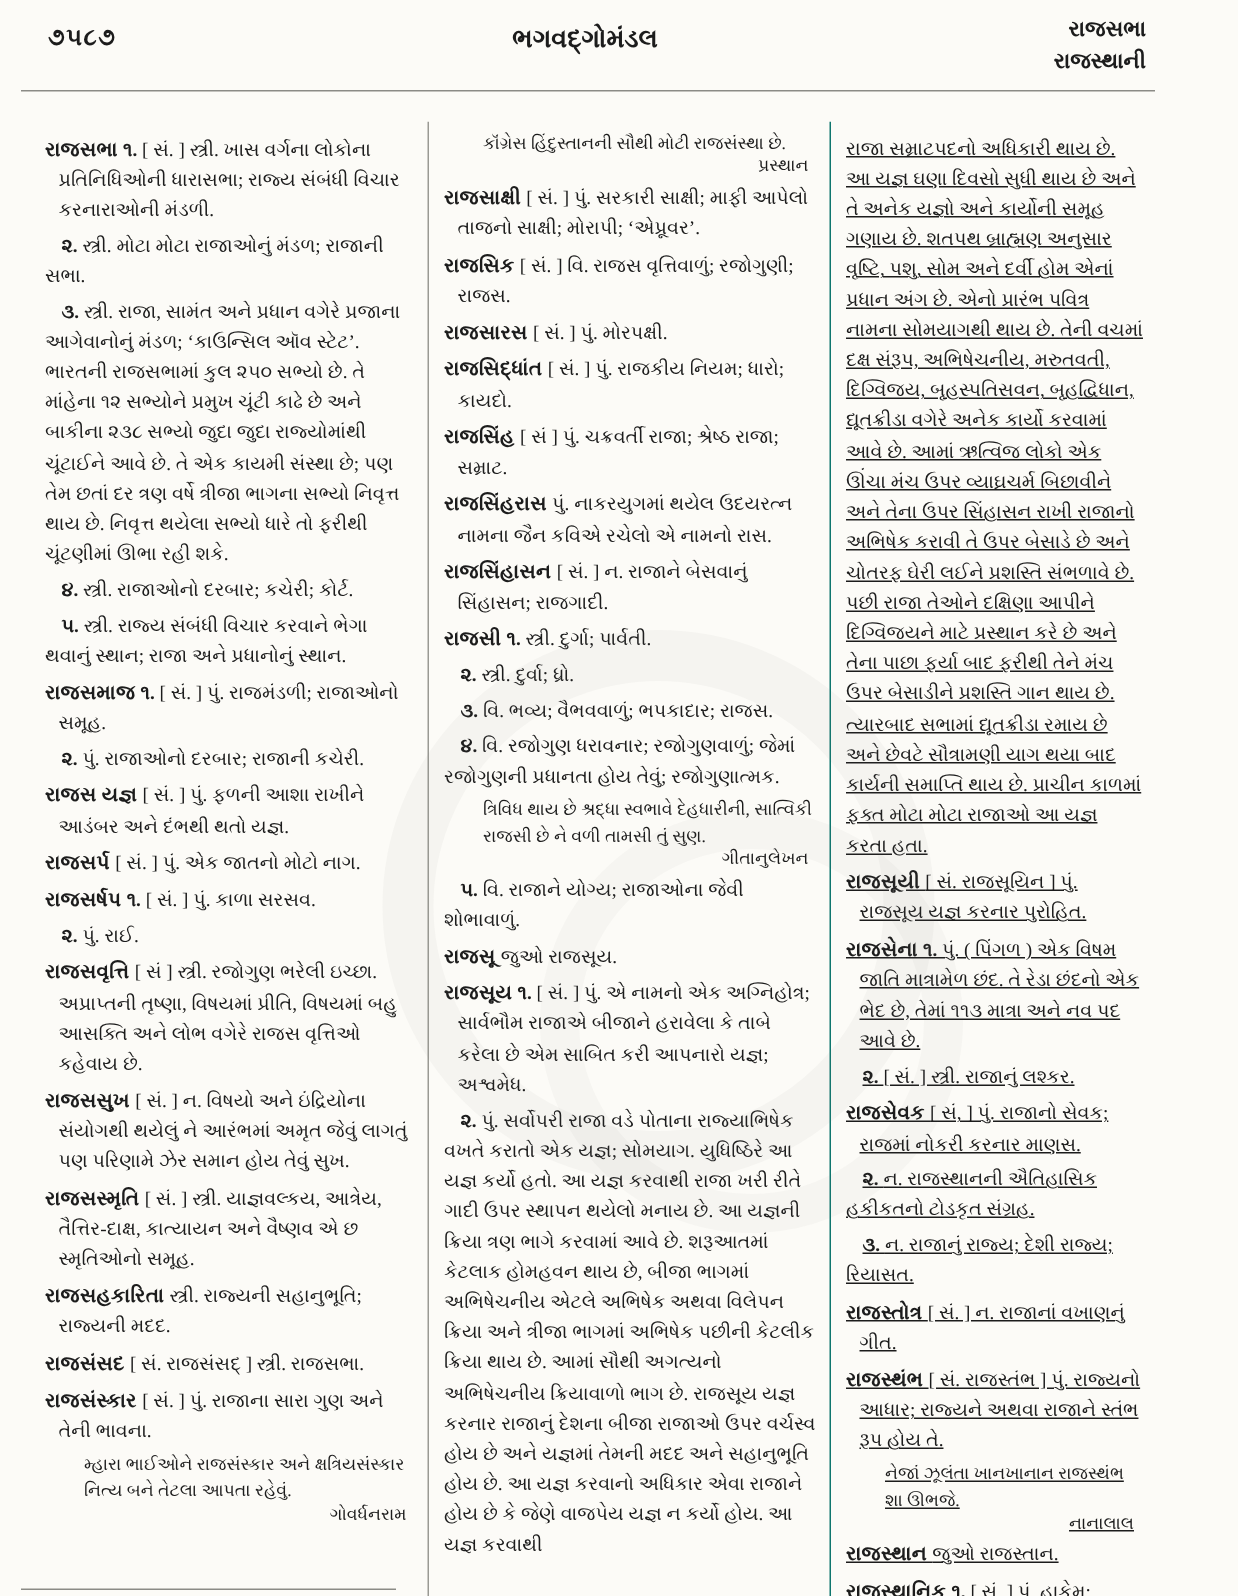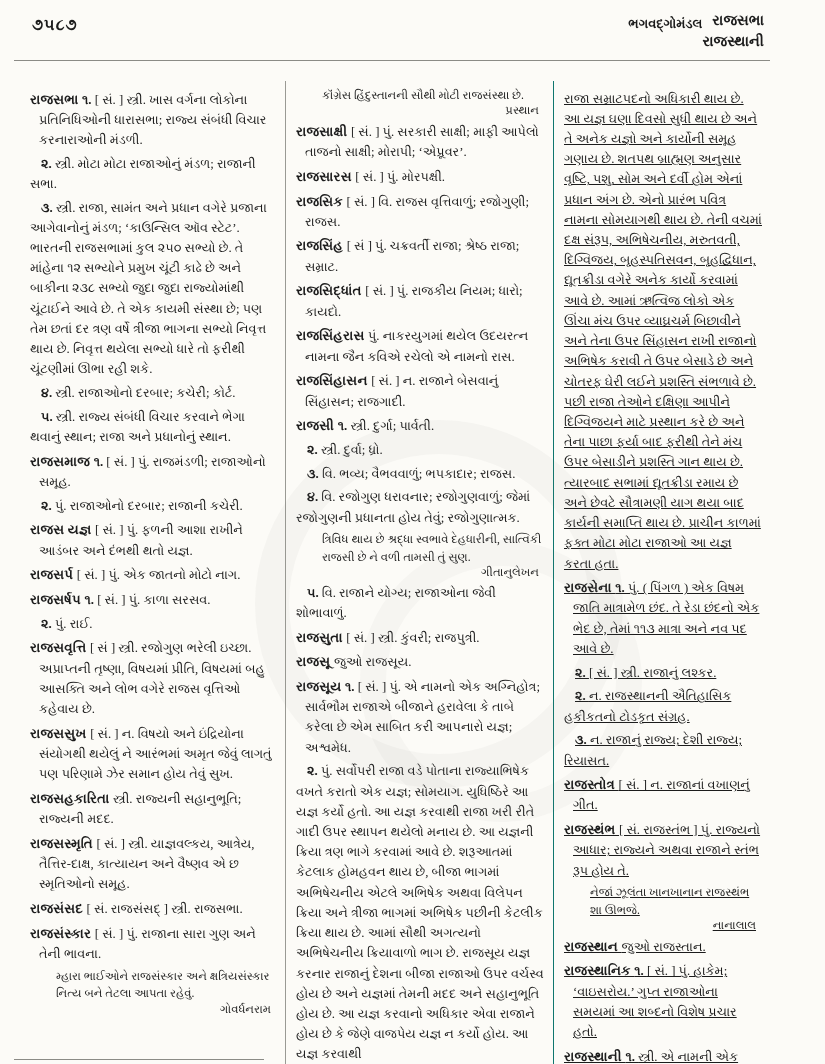--- a/index.html
+++ b/index.html
@@ -10,21 +10,21 @@
     color:#1c1c1c;
   }
   .page{position:relative;width:782px;height:1064px;box-sizing:border-box;padding:6px 12px 0 14px;}
   
   .wm{position:absolute;border-radius:50%;pointer-events:none;}
   .wm1{left:255px;top:420px;width:300px;height:300px;border:34px solid rgba(120,120,115,0.05);}
   .wm2{left:360px;top:540px;width:230px;height:230px;border:26px solid rgba(120,120,115,0.045);}
 
   .header{display:flex;align-items:flex-start;justify-content:space-between;height:50px;}
   .pageno{font-size:16px;font-weight:bold;padding:10px 0 0 18px;letter-spacing:1px;}
-  .booktitle{font-size:13px;font-weight:bold;padding-top:10px;text-align:right;flex:1;}
+  .booktitle{font-size:17px;font-weight:bold;padding-top:10px;text-align:center;flex:1;}
   .guides{text-align:right;font-size:14.5px;line-height:1.45;padding:4px 6px 0 0;font-weight:bold;}
   .rule{border:none;border-top:1px solid #8b8b86;margin:4px 0 0 0;}
 
   .cols{display:flex;height:998px;overflow:hidden;margin-top:20px;}
   .col{box-sizing:border-box;padding:4px 8px 0 6px;overflow:hidden;}
   .col1{width:272px;border-right:1px solid #9a9a94;padding-left:16px;}
   .col2{width:268px;border-right:1px solid #0f766e;padding-left:10px;}
   .col3{flex:1;padding-left:10px;text-decoration:underline;}
 
   p.entry{margin:3.5px 0;font-size:12.8px;line-height:1.58;text-align:left;}
@@ -61,53 +61,54 @@
         <p class="entry sub"><b class="num">૪. </b>સ્ત્રી. રાજાઓનો દરબાર; કચેરી; કોર્ટ.</p>
         <p class="entry sub"><b class="num">૫. </b>સ્ત્રી. રાજ્ય સંબંધી વિચાર કરવાને ભેગા થવાનું સ્થાન; રાજા અને પ્રધાનોનું સ્થાન.</p>
         <p class="entry main"><b class="hw">રાજસમાજ </b><b class="num">૧. </b>[ સં. ] પું. રાજમંડળી; રાજાઓનો સમૂહ.</p>
         <p class="entry sub"><b class="num">૨. </b>પું. રાજાઓનો દરબાર; રાજાની કચેરી.</p>
         <p class="entry main"><b class="hw">રાજસ યજ્ઞ </b>[ સં. ] પું. ફળની આશા રાખીને આડંબર અને દંભથી થતો યજ્ઞ.</p>
         <p class="entry main"><b class="hw">રાજસર્પ </b>[ સં. ] પું. એક જાતનો મોટો નાગ.</p>
         <p class="entry main"><b class="hw">રાજસર્ષપ </b><b class="num">૧. </b>[ સં. ] પું. કાળા સરસવ.</p>
         <p class="entry sub"><b class="num">૨. </b>પું. રાઈ.</p>
         <p class="entry main"><b class="hw">રાજસવૃત્તિ </b>[ સં ] સ્ત્રી. રજોગુણ ભરેલી ઇચ્છા. અપ્રાપ્તની તૃષ્ણા, વિષયમાં પ્રીતિ, વિષયમાં બહુ આસક્તિ અને લોભ વગેરે રાજસ વૃત્તિઓ કહેવાય છે.</p>
         <p class="entry main"><b class="hw">રાજસસુખ </b>[ સં. ] ન. વિષયો અને ઇંદ્રિયોના સંયોગથી થયેલું ને આરંભમાં અમૃત જેવું લાગતું પણ પરિણામે ઝેર સમાન હોય તેવું સુખ.</p>
+        <p class="entry main"><b class="hw">રાજસસ્મૃતિ </b>[ સં. ] સ્ત્રી. યાજ્ઞવલ્કય, આત્રેય, તૈત્તિર-દાક્ષ, કાત્યાયન અને વૈષ્ણવ એ છ સ્મૃતિઓનો સમૂહ.</p>
         <p class="entry main"><b class="hw">રાજસહકારિતા </b>સ્ત્રી. રાજ્યની સહાનુભૂતિ; રાજ્યની મદદ.</p>
-        <p class="entry main"><b class="hw">રાજસસ્મૃતિ </b>[ સં. ] સ્ત્રી. યાજ્ઞવલ્કય, આત્રેય, તૈત્તિર-દાક્ષ, કાત્યાયન અને વૈષ્ણવ એ છ સ્મૃતિઓનો સમૂહ.</p>
         <p class="entry main"><b class="hw">રાજસંસદ </b>[ સં. રાજસંસદ્ ] સ્ત્રી. રાજસભા.</p>
         <p class="entry main"><b class="hw">રાજસંસ્કાર </b>[ સં. ] પું. રાજાના સારા ગુણ અને તેની ભાવના.</p>
         <div class="quote">મ્હારા ભાઈઓને રાજસંસ્કાર અને ક્ષત્રિયસંસ્કાર નિત્ય બને તેટલા આપતા રહેવું.</div>
         <div class="cite">ગોવર્ધનરામ</div>
       </div>
     <div class="col col2">
         <div class="quote">કૉંગ્રેસ હિંદુસ્તાનની સૌથી મોટી રાજસંસ્થા છે.</div>
         <div class="cite">પ્રસ્થાન</div>
         <p class="entry main"><b class="hw">રાજસાક્ષી </b>[ સં. ] પું. સરકારી સાક્ષી; માફી આપેલો તાજનો સાક્ષી; મોરાપી; ‘એપ્રૂવર’.</p>
+        <p class="entry main"><b class="hw">રાજસિક </b>[ સં. ] વિ. રાજસ વૃત્તિવાળું; રજોગુણી; રાજસ.</p>
         <p class="entry main"><b class="hw">રાજસારસ </b>[ સં. ] પું. મોરપક્ષી.</p>
-        <p class="entry main"><b class="hw">રાજસિક </b>[ સં. ] વિ. રાજસ વૃત્તિવાળું; રજોગુણી; રાજસ.</p>
+        <p class="entry main"><b class="hw">રાજસિદ્ધાંત </b>[ સં. ] પું. રાજકીય નિયમ; ધારો; કાયદો.</p>
         <p class="entry main"><b class="hw">રાજસિંહ </b>[ સં ] પું. ચક્રવર્તી રાજા; શ્રેષ્ઠ રાજા; સમ્રાટ.</p>
-        <p class="entry main"><b class="hw">રાજસિદ્ધાંત </b>[ સં. ] પું. રાજકીય નિયમ; ધારો; કાયદો.</p>
         <p class="entry main"><b class="hw">રાજસિંહરાસ </b>પું. નાકરયુગમાં થયેલ ઉદયરત્ન નામના જૈન કવિએ રચેલો એ નામનો રાસ.</p>
         <p class="entry main"><b class="hw">રાજસિંહાસન </b>[ સં. ] ન. રાજાને બેસવાનું સિંહાસન; રાજગાદી.</p>
         <p class="entry main"><b class="hw">રાજસી </b><b class="num">૧. </b>સ્ત્રી. દુર્ગા; પાર્વતી.</p>
         <p class="entry sub"><b class="num">૨. </b>સ્ત્રી. દુર્વા; ધ્રો.</p>
         <p class="entry sub"><b class="num">૩. </b>વિ. ભવ્ય; વૈભવવાળું; ભપકાદાર; રાજસ.</p>
         <p class="entry sub"><b class="num">૪. </b>વિ. રજોગુણ ધરાવનાર; રજોગુણવાળું; જેમાં રજોગુણની પ્રધાનતા હોય તેવું; રજોગુણાત્મક.</p>
         <div class="quote">ત્રિવિધ થાય છે શ્રદ્ધા સ્વભાવે દેહધારીની, સાત્વિકી રાજસી છે ને વળી તામસી તું સુણ.</div>
         <div class="cite">ગીતાનુલેખન</div>
         <p class="entry sub"><b class="num">૫. </b>વિ. રાજાને યોગ્ય; રાજાઓના જેવી શોભાવાળું.</p>
-        <p class="entry main"><b class="hw">રાજસુતા </b>[ સં. ] સ્ત્રી. કુંવરી; રાજપુત્રી.</p>
         <p class="entry main"><b class="hw">રાજસૂ </b>જુઓ રાજસૂય.</p>
         <p class="entry main"><b class="hw">રાજસૂય </b><b class="num">૧. </b>[ સં. ] પું. એ નામનો એક અગ્નિહોત્ર; સાર્વભૌમ રાજાએ બીજાને હરાવેલા કે તાબે કરેલા છે એમ સાબિત કરી આપનારો યજ્ઞ; અશ્વમેધ.</p>
         <p class="entry sub"><b class="num">૨. </b>પું. સર્વોપરી રાજા વડે પોતાના રાજ્યાભિષેક વખતે કરાતો એક યજ્ઞ; સોમયાગ. યુધિષ્ઠિરે આ યજ્ઞ કર્યો હતો. આ યજ્ઞ કરવાથી રાજા ખરી રીતે ગાદી ઉપર સ્થાપન થયેલો મનાય છે. આ યજ્ઞની ક્રિયા ત્રણ ભાગે કરવામાં આવે છે. શરૂઆતમાં કેટલાક હોમહવન થાય છે, બીજા ભાગમાં અભિષેચનીય એટલે અભિષેક અથવા વિલેપન ક્રિયા અને ત્રીજા ભાગમાં અભિષેક પછીની કેટલીક ક્રિયા થાય છે. આમાં સૌથી અગત્યનો અભિષેચનીય ક્રિયાવાળો ભાગ છે. રાજસૂય યજ્ઞ કરનાર રાજાનું દેશના બીજા રાજાઓ ઉપર વર્ચસ્વ હોય છે અને યજ્ઞમાં તેમની મદદ અને સહાનુભૂતિ હોય છે. આ યજ્ઞ કરવાનો અધિકાર એવા રાજાને હોય છે કે જેણે વાજપેય યજ્ઞ ન કર્યો હોય. આ યજ્ઞ કરવાથી</p>
       </div>
     <div class="col col3">
         <p class="entry cont">રાજા સમ્રાટપદનો અધિકારી થાય છે. આ યજ્ઞ ઘણા દિવસો સુધી થાય છે અને તે અનેક યજ્ઞો અને કાર્યોની સમૂહ ગણાય છે. શતપથ બ્રાહ્મણ અનુસાર વૃષ્ટિ, પશુ, સોમ અને દર્વી હોમ એનાં પ્રધાન અંગ છે. એનો પ્રારંભ પવિત્ર નામના સોમયાગથી થાય છે. તેની વચમાં દક્ષ સંરૂપ, અભિષેચનીય, મરુતવતી, દિગ્વિજય, બૃહસ્પતિસવન, બૃહદ્વિધાન, દ્યૂતક્રીડા વગેરે અનેક કાર્યો કરવામાં આવે છે. આમાં ઋત્વિજ લોકો એક ઊંચા મંચ ઉપર વ્યાઘ્રચર્મ બિછાવીને અને તેના ઉપર સિંહાસન રાખી રાજાનો અભિષેક કરાવી તે ઉપર બેસાડે છે અને ચોતરફ ઘેરી લઈને પ્રશસ્તિ સંભળાવે છે. પછી રાજા તેઓને દક્ષિણા આપીને દિગ્વિજયને માટે પ્રસ્થાન કરે છે અને તેના પાછા ફર્યા બાદ ફરીથી તેને મંચ ઉપર બેસાડીને પ્રશસ્તિ ગાન થાય છે. ત્યારબાદ સભામાં દ્યૂતક્રીડા રમાય છે અને છેવટે સૌત્રામણી યાગ થયા બાદ કાર્યની સમાપ્તિ થાય છે. પ્રાચીન કાળમાં ફક્ત મોટા મોટા રાજાઓ આ યજ્ઞ કરતા હતા.</p>
+        <p class="entry main"><b class="hw">રાજસૂયી </b>[ સં. રાજસૂયિન ] પું. રાજસૂય યજ્ઞ કરનાર પુરોહિત.</p>
         <p class="entry main"><b class="hw">રાજસેના </b><b class="num">૧. </b>પું. ( પિંગળ ) એક વિષમ જાતિ માત્રામેળ છંદ. તે રેડા છંદનો એક ભેદ છે, તેમાં ૧૧૩ માત્રા અને નવ પદ આવે છે.</p>
         <p class="entry sub"><b class="num">૨. </b>[ સં. ] સ્ત્રી. રાજાનું લશ્કર.</p>
+        <p class="entry main"><b class="hw">રાજસેવક </b>[ સં, ] પું. રાજાનો સેવક; રાજમાં નોકરી કરનાર માણસ.</p>
         <p class="entry sub"><b class="num">૨. </b>ન. રાજસ્થાનની ઐતિહાસિક હકીકતનો ટોડકૃત સંગ્રહ.</p>
         <p class="entry sub"><b class="num">૩. </b>ન. રાજાનું રાજ્ય; દેશી રાજ્ય; રિયાસત.</p>
         <p class="entry main"><b class="hw">રાજસ્તોત્ર </b>[ સં. ] ન. રાજાનાં વખાણનું ગીત.</p>
         <p class="entry main"><b class="hw">રાજસ્થંભ </b>[ સં. રાજસ્તંભ ] પું. રાજ્યનો આધાર; રાજ્યને અથવા રાજાને સ્તંભ રૂપ હોય તે.</p>
         <div class="quote">નેજાં ઝૂલંતા ખાનખાનાન રાજસ્થંભ શા ઊભજે.</div>
         <div class="cite">નાનાલાલ</div>
         <p class="entry main"><b class="hw">રાજસ્થાન </b>જુઓ રાજસ્તાન.</p>
         <p class="entry main"><b class="hw">રાજસ્થાનિક </b><b class="num">૧. </b>[ સં. ] પું. હાકેમ; ‘વાઇસરોય.’ ગુપ્ત રાજાઓના સમયમાં આ શબ્દનો વિશેષ પ્રચાર હતો.</p>
         <p class="entry main"><b class="hw">રાજસ્થાની </b><b class="num">૧. </b>સ્ત્રી. એ નામની એક આર્યભાષા; રાજસ્થાનમાં બોલાતી ભાષા; મારવાડી,</p>
       </div>

